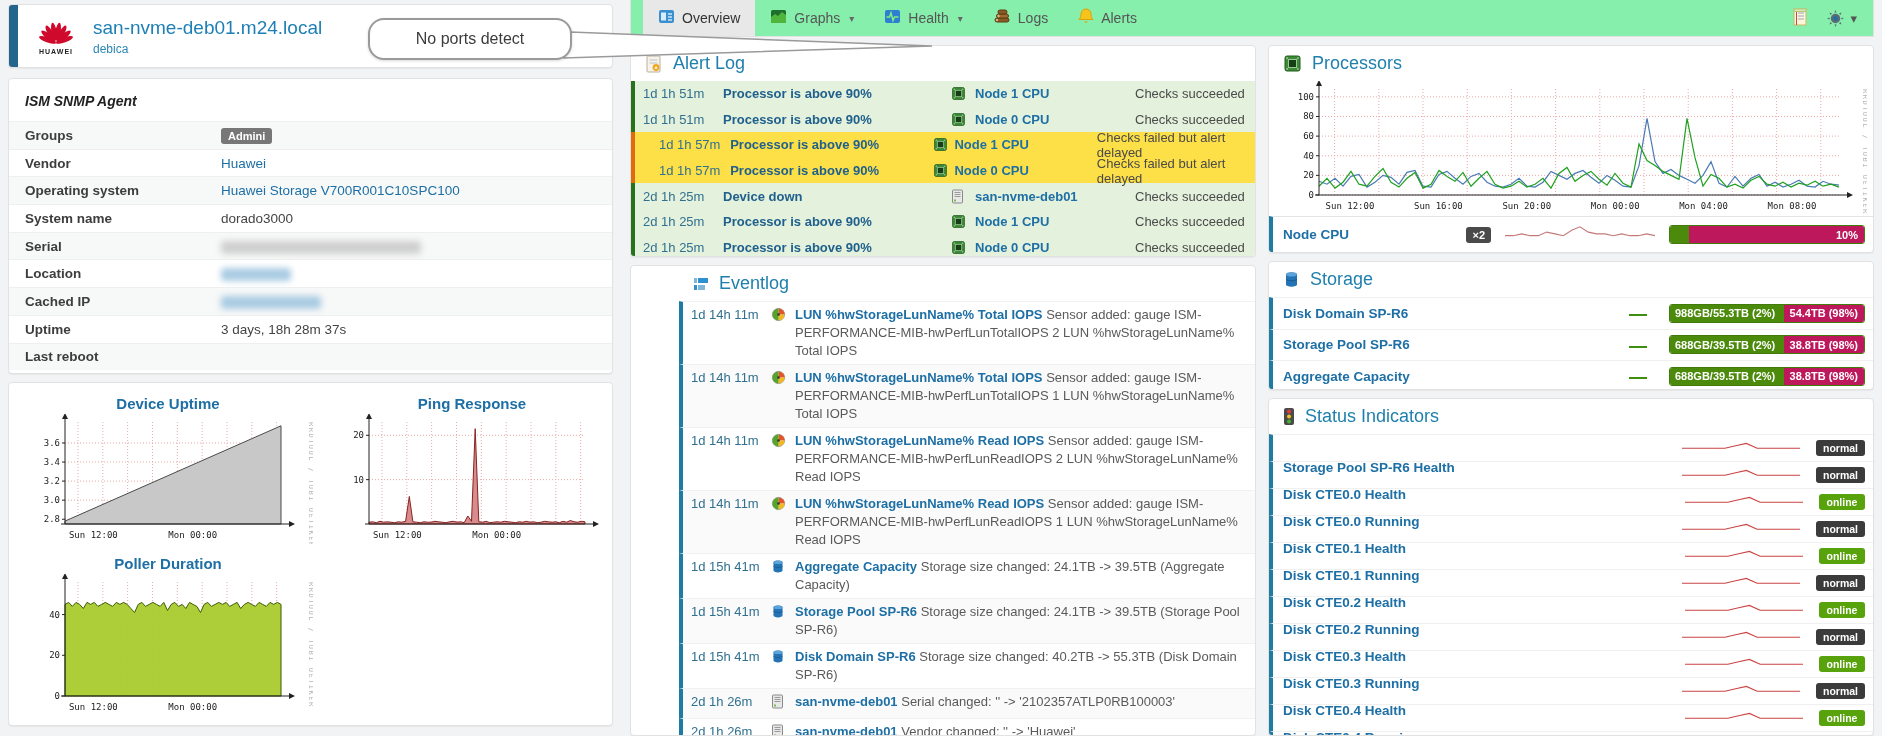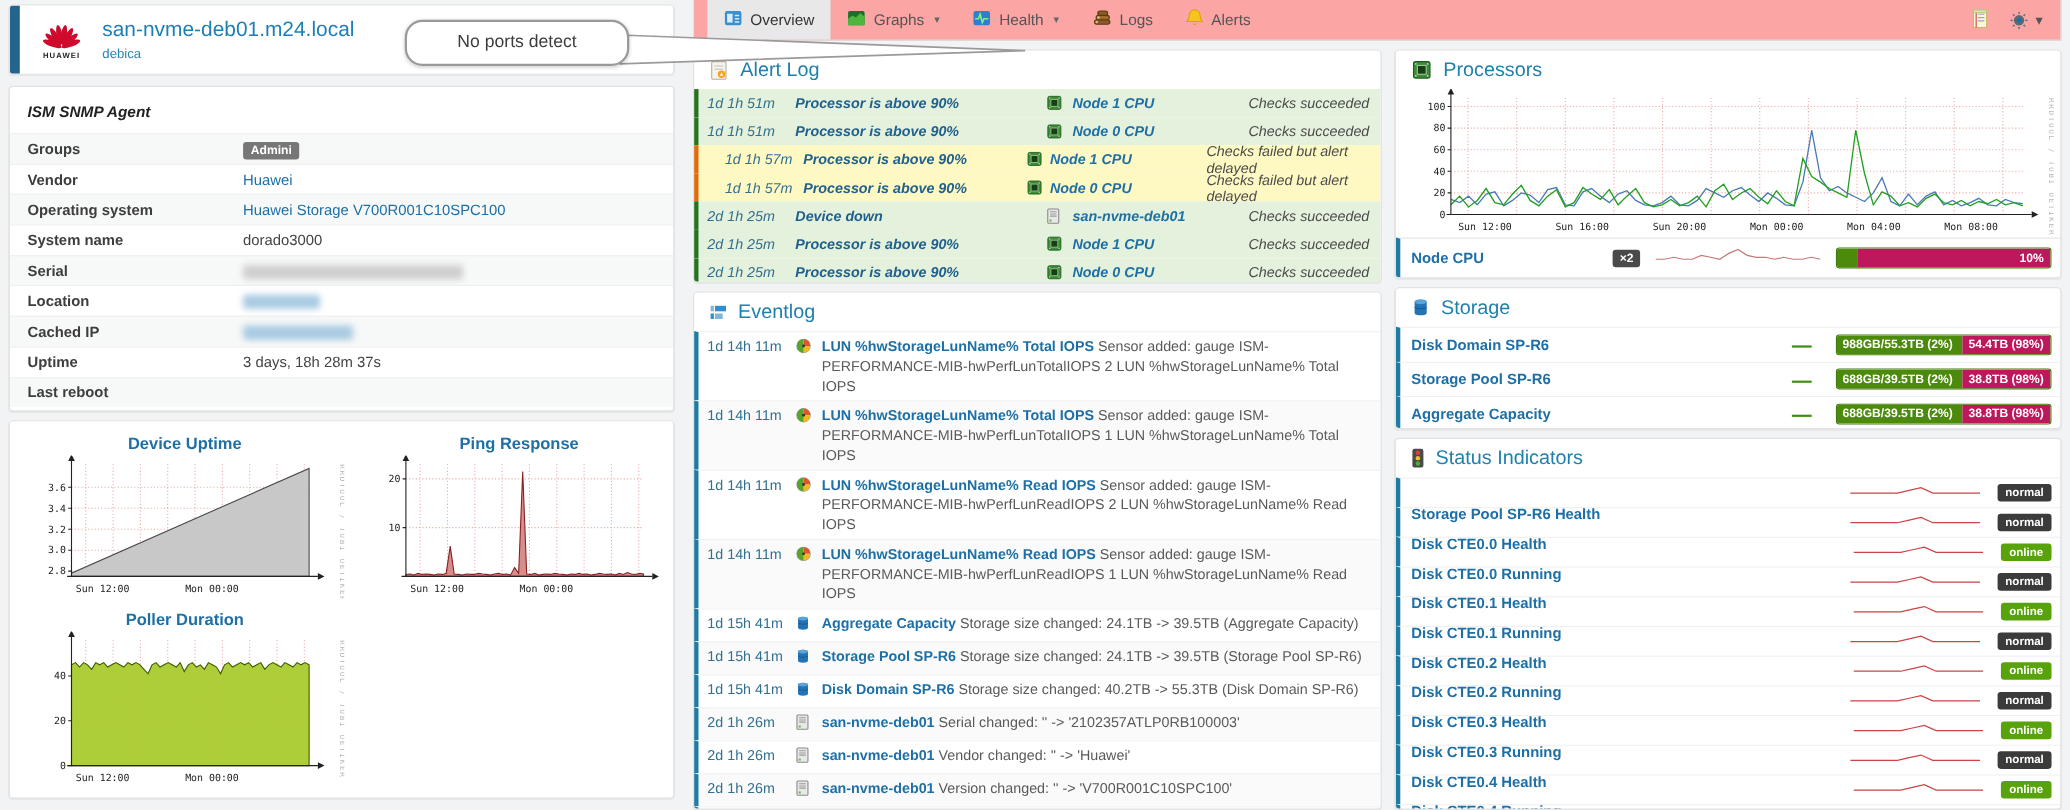--- a/index.html
+++ b/index.html
@@ -12,21 +12,21 @@
   
   .titlecard { left:8px; top:4px; width:605px; height:64px; display:flex; align-items:center; }
   .bluestripe { position:absolute; left:0; top:0; bottom:0; width:9px; background:#23658d; }
   .hlogo { margin-left:24px; width:46px; text-align:center; }
   .hlogo .hword { font-size:7px; font-weight:bold; color:#222; letter-spacing:1px; margin-top:-2px;}
   .devtext { margin-left:14px; }
   .devname { font-size:19px; color:#1d7fb5; }
   .devloc { font-size:12px; color:#2a85b5; margin-top:3px; }
 
   
-  .toolbar { position:absolute; left:630px; top:0; width:1244px; height:37px; background:#fca5a5;
+  .toolbar { position:absolute; left:630px; top:0; width:1244px; height:37px; background:#86efac;
     border:1px solid #e2e2e2; border-top:none; display:flex; align-items:center; }
   .tabs { display:flex; height:100%; align-items:stretch; margin-left:12px; }
   .tab { display:flex; align-items:center; gap:7px; padding:0 15px; color:#555; font-size:14px; cursor:pointer; }
   .tab.active { background:#e8e8e8; color:#333; }
   .tab .caret { font-size:10px; color:#666; margin-left:2px; }
   .tbright { margin-left:auto; display:flex; align-items:center; gap:18px; margin-right:16px; }
   .gearwrap { display:flex; align-items:center; gap:6px; color:#555; }
 
   
   .ttip { position:absolute; left:368px; top:18px; width:204px; height:42px; background:#fff;
@@ -49,31 +49,31 @@
   
   .graphs { left:8px; top:382px; width:605px; height:344px; }
   .chartblock { position:absolute; }
   .charttitle { text-align:center; font-weight:bold; font-size:15px; color:#1d6fa5; margin-bottom:2px; }
 
   
   .sechead { display:flex; align-items:center; gap:10px; padding:7px 14px; font-size:18px; color:#2080ad; }
 
   
   .alertcard { left:630px; top:45px; width:626px; height:212px; }
-  .arow { display:flex; align-items:center; height:25.6px; border-left:4px solid; padding-left:8px; font-size:13px;font-style:italic; }
+  .arow { display:flex; align-items:center; height:25.6px; border-left:4px solid; padding-left:8px; font-size:13px; }
   .arow.ok { background:#e4f1dc; border-left-color:#27721f; }
-  .arow.warn { background:#fef9c3; border-left-color:#e1690e;padding-left:24px; }
+  .arow.warn { background:#fde047; border-left-color:#e1690e;padding-left:24px; }
   .atime { width:80px; color:#31708f; }
   .arule { width:228px; font-weight:bold; color:#20608d; }
   .aicon { width:24px; display:flex; align-items:center; }
   .aent { width:160px; font-weight:bold; color:#1d6fa5; }
   .astat { color:#4a4a4a; }
 
   
-  .eventcard { left:630px; top:265px; width:626px; height:471px; }
+  .eventcard { left:630px; top:265px; width:626px; height:471px;padding-left:48px; }
   .erow { display:flex; border-left:4px solid #1e7ba1; padding:4px 10px 4px 8px; line-height:18px;
      font-size:13px; border-top:1px solid #f1f1f1; }
   .erow:nth-child(even) { background:#fafafa; }
   .etime { width:80px; flex:none; color:#31708f; }
   .eicon { width:24px; flex:none; padding-top:1px; }
   .etext { flex:1; color:#5a5a5a; }
   .etext b { color:#1d6fa5; }
 
   
   .proccard { left:1268px; top:45px; width:606px; height:208px; }

